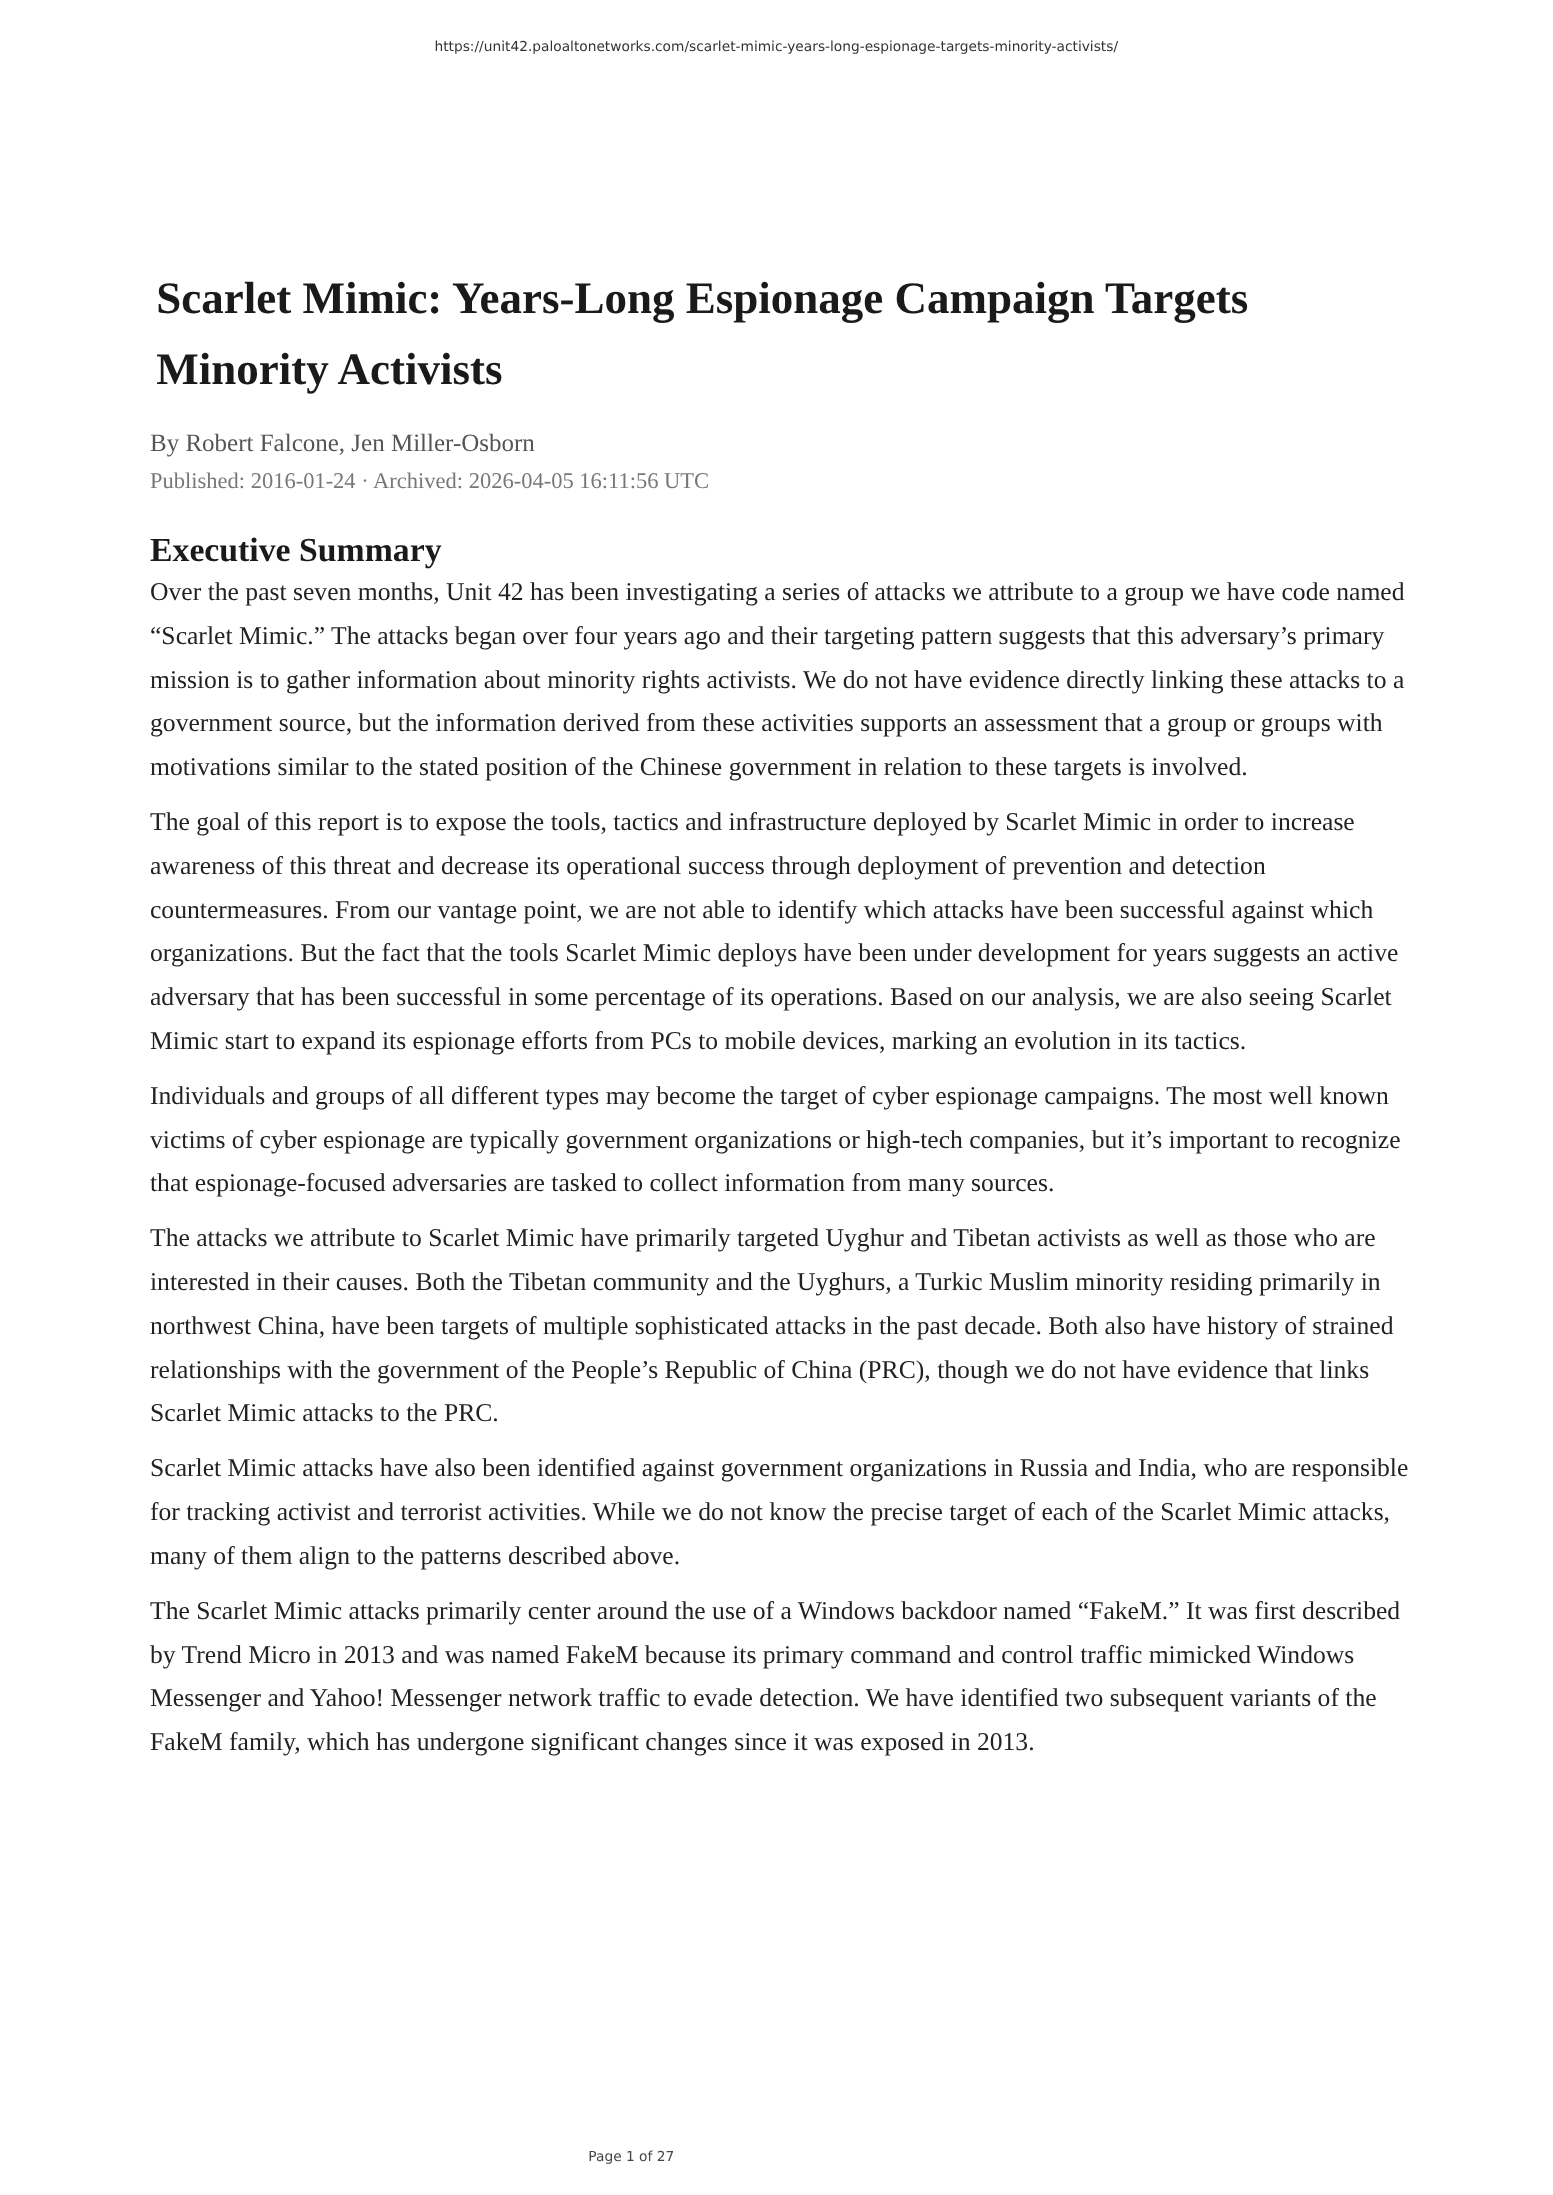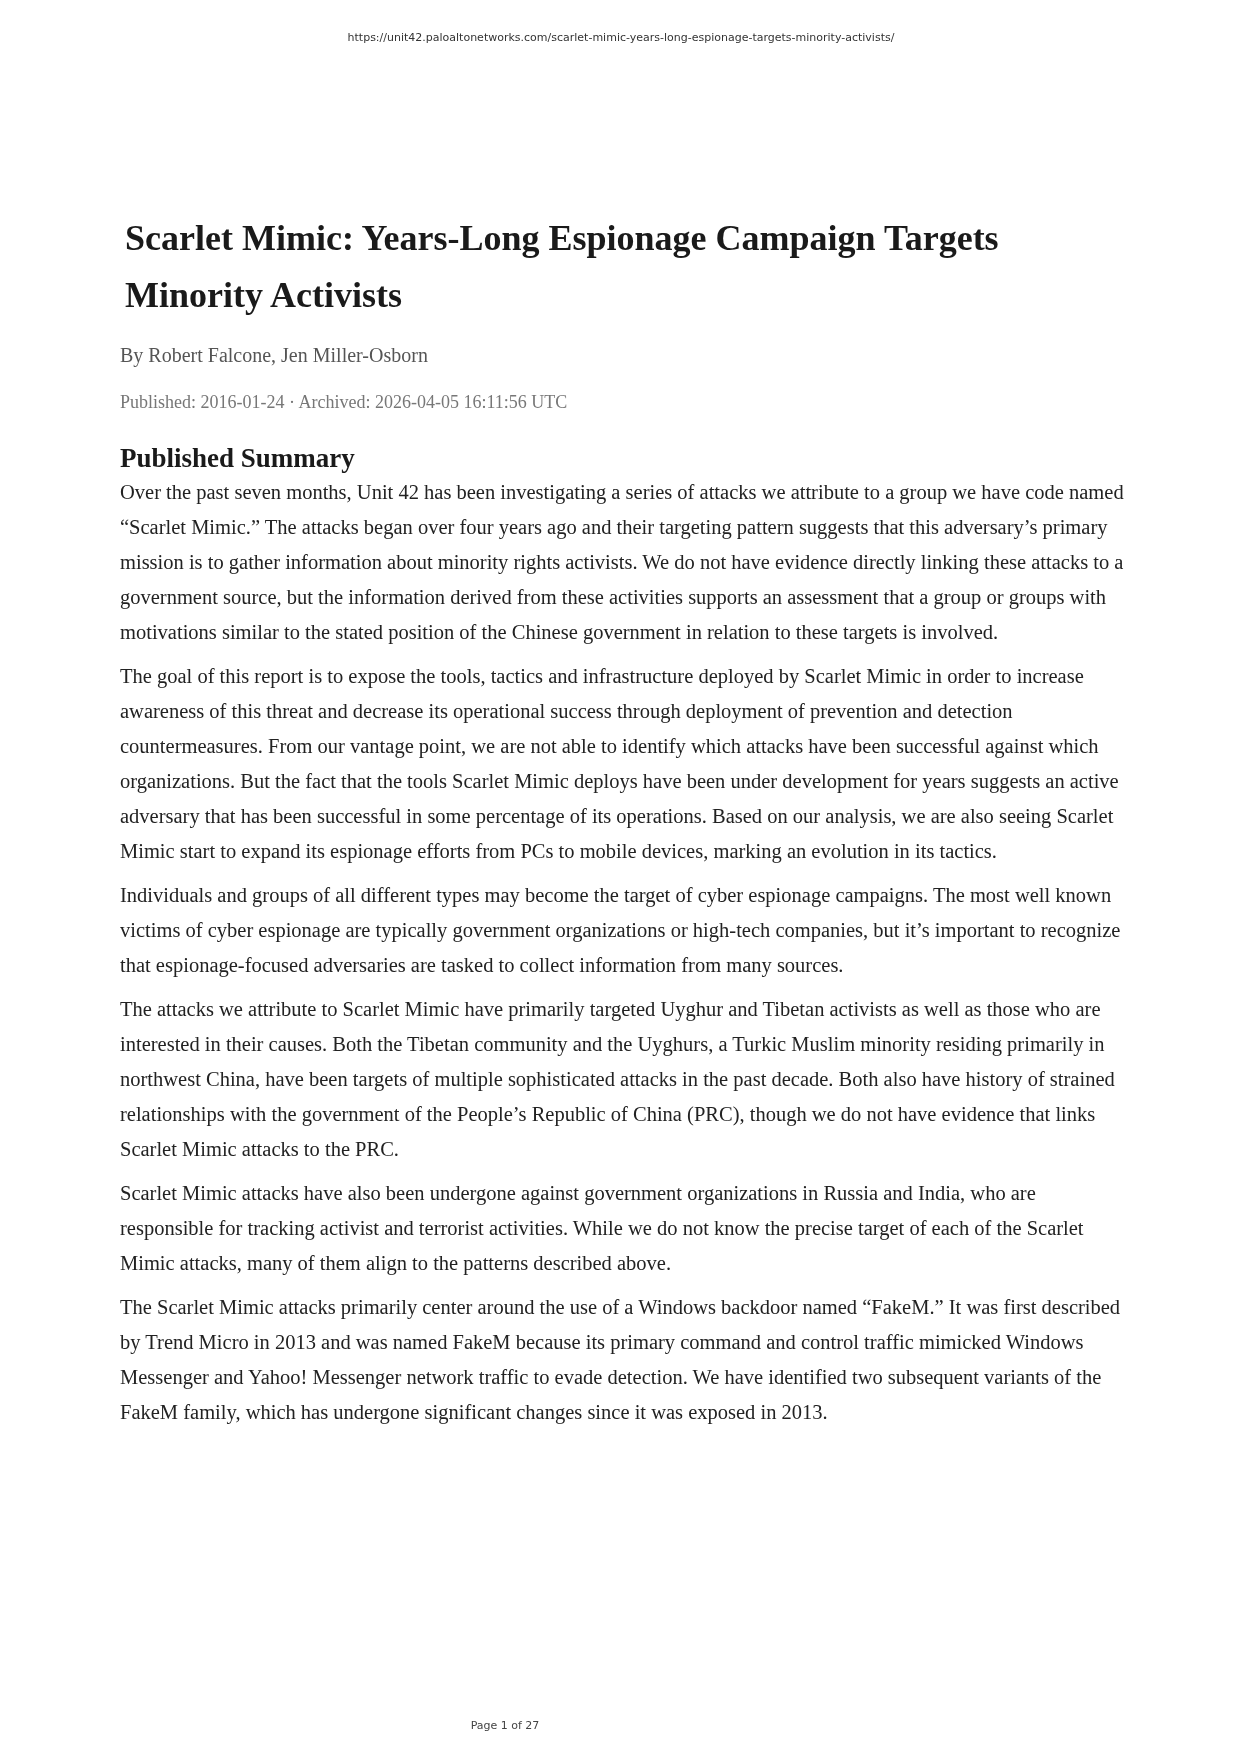--- a/index.html
+++ b/index.html
@@ -13,21 +13,21 @@
       font-family: "Liberation Serif", serif; color: #1a1a1a;
     }
     h1 {
       margin: 5px; font-family: "Liberation Serif", serif; font-weight: bold;
       font-size: 36px; line-height: 57px; color: #1a1a1a;
     }
     .byline {
       margin-top: 18px; font-size: 20px; line-height: 26px; color: #555555;
     }
     .meta {
-      margin-top: 22px; font-size: 18px; line-height: 24px; color: #777777;
+      margin-top: 4px; font-size: 18px; line-height: 24px; color: #777777;
     }
     h2 {
       margin: 27px 0 0 0; font-size: 27px; font-weight: bold; line-height: 34px; color: #1a1a1a;
     }
     .para {
       margin: 0; font-size: 20.5px; line-height: 35px; color: #222222;
     }
     .para.first { }
     .para + .para { margin-top: 9px; }
     .footer {
@@ -37,22 +37,22 @@
   </style>
 </head>
 <body>
 
 <div class="url">https://unit42.paloaltonetworks.com/scarlet-mimic-years-long-espionage-targets-minority-activists/</div>
 
 <div class="content">
   <h1>Scarlet Mimic: Years-Long Espionage Campaign Targets Minority Activists</h1>
   <div class="byline">By Robert Falcone, Jen Miller-Osborn</div>
   <div class="meta">Published: 2016-01-24 · Archived: 2026-04-05 16:11:56 UTC</div>
-  <h2>Published Summary</h2>
+  <h2>Executive Summary</h2>
   <p class="para first">Over the past seven months, Unit 42 has been investigating a series of attacks we attribute to a group we have code named “Scarlet Mimic.” The attacks began over four years ago and their targeting pattern suggests that this adversary’s primary mission is to gather information about minority rights activists. We do not have evidence directly linking these attacks to a government source, but the information derived from these activities supports an assessment that a group or groups with motivations similar to the stated position of the Chinese government in relation to these targets is involved.</p>
   <p class="para">The goal of this report is to expose the tools, tactics and infrastructure deployed by Scarlet Mimic in order to increase awareness of this threat and decrease its operational success through deployment of prevention and detection countermeasures. From our vantage point, we are not able to identify which attacks have been successful against which organizations. But the fact that the tools Scarlet Mimic deploys have been under development for years suggests an active adversary that has been successful in some percentage of its operations. Based on our analysis, we are also seeing Scarlet Mimic start to expand its espionage efforts from PCs to mobile devices, marking an evolution in its tactics.</p>
   <p class="para">Individuals and groups of all different types may become the target of cyber espionage campaigns. The most well known victims of cyber espionage are typically government organizations or high-tech companies, but it’s important to recognize that espionage-focused adversaries are tasked to collect information from many sources.</p>
   <p class="para">The attacks we attribute to Scarlet Mimic have primarily targeted Uyghur and Tibetan activists as well as those who are interested in their causes. Both the Tibetan community and the Uyghurs, a Turkic Muslim minority residing primarily in northwest China, have been targets of multiple sophisticated attacks in the past decade. Both also have history of strained relationships with the government of the People’s Republic of China (PRC), though we do not have evidence that links Scarlet Mimic attacks to the PRC.</p>
-  <p class="para">Scarlet Mimic attacks have also been undergone against government organizations in Russia and India, who are responsible for tracking activist and terrorist activities. While we do not know the precise target of each of the Scarlet Mimic attacks, many of them align to the patterns described above.</p>
+  <p class="para">Scarlet Mimic attacks have also been identified against government organizations in Russia and India, who are responsible for tracking activist and terrorist activities. While we do not know the precise target of each of the Scarlet Mimic attacks, many of them align to the patterns described above.</p>
   <p class="para">The Scarlet Mimic attacks primarily center around the use of a Windows backdoor named “FakeM.” It was first described by Trend Micro in 2013 and was named FakeM because its primary command and control traffic mimicked Windows Messenger and Yahoo! Messenger network traffic to evade detection. We have identified two subsequent variants of the FakeM family, which has undergone significant changes since it was exposed in 2013.</p>
 </div>
 
 <div class="footer">Page 1 of 27</div>
 
 </body></html>

